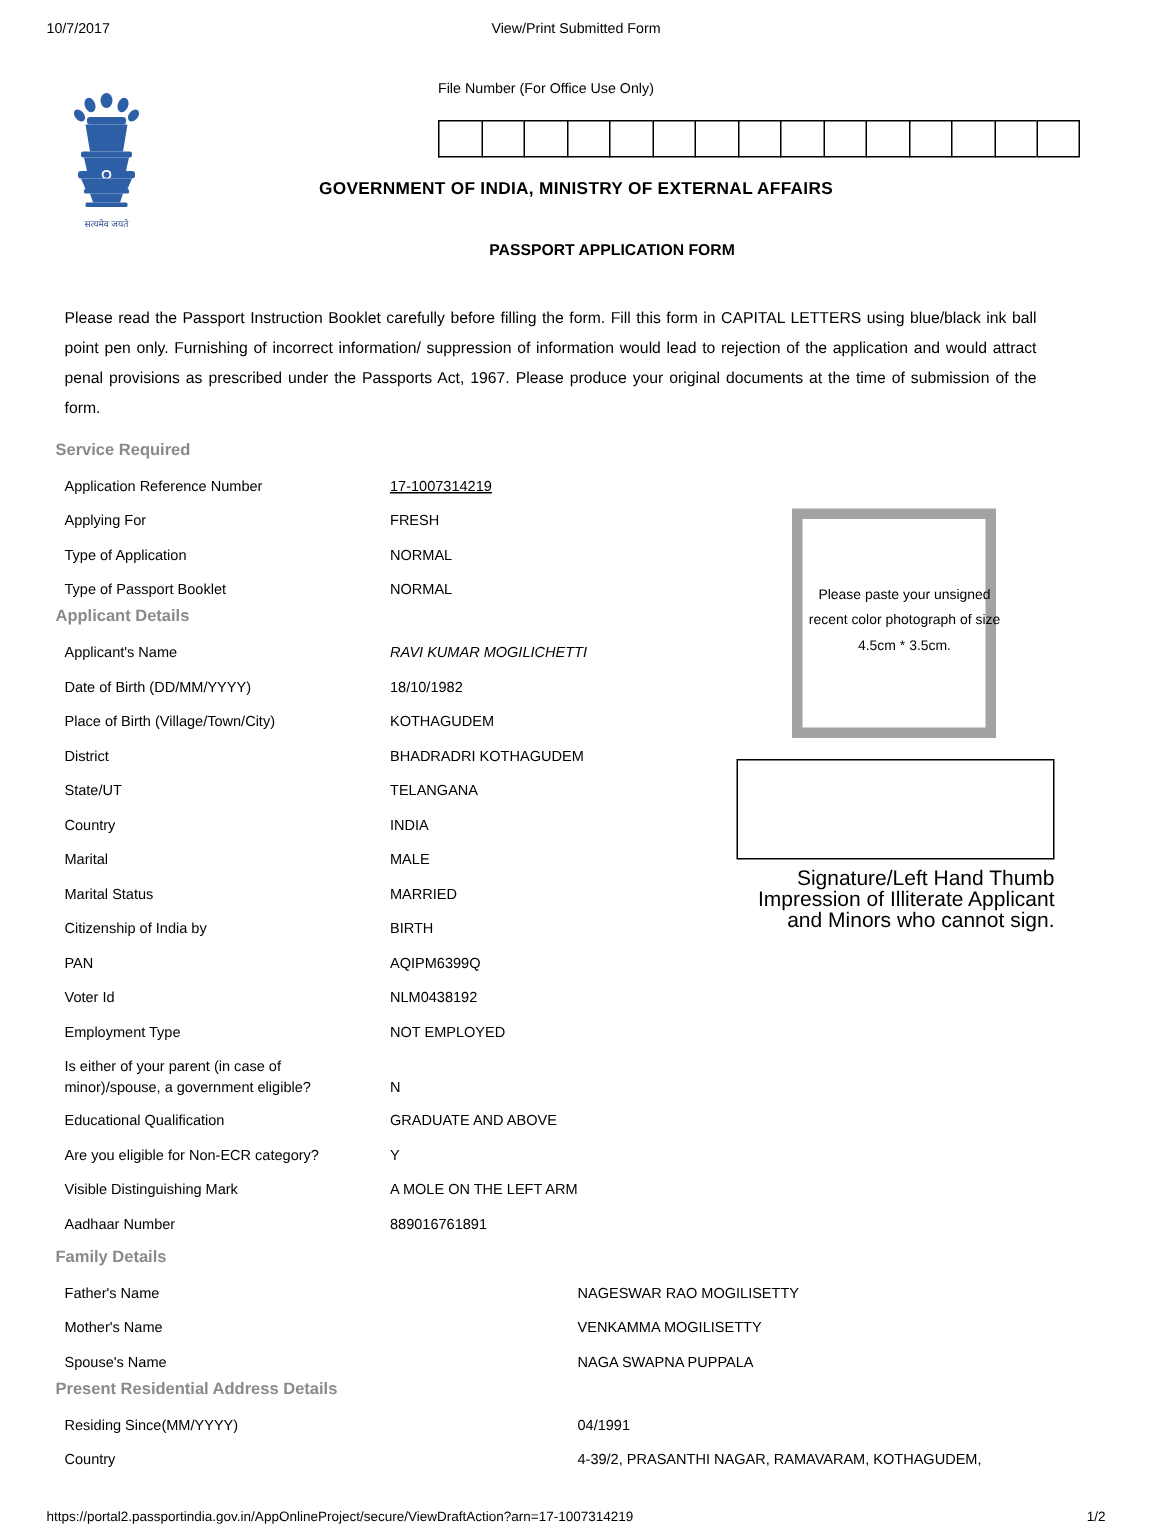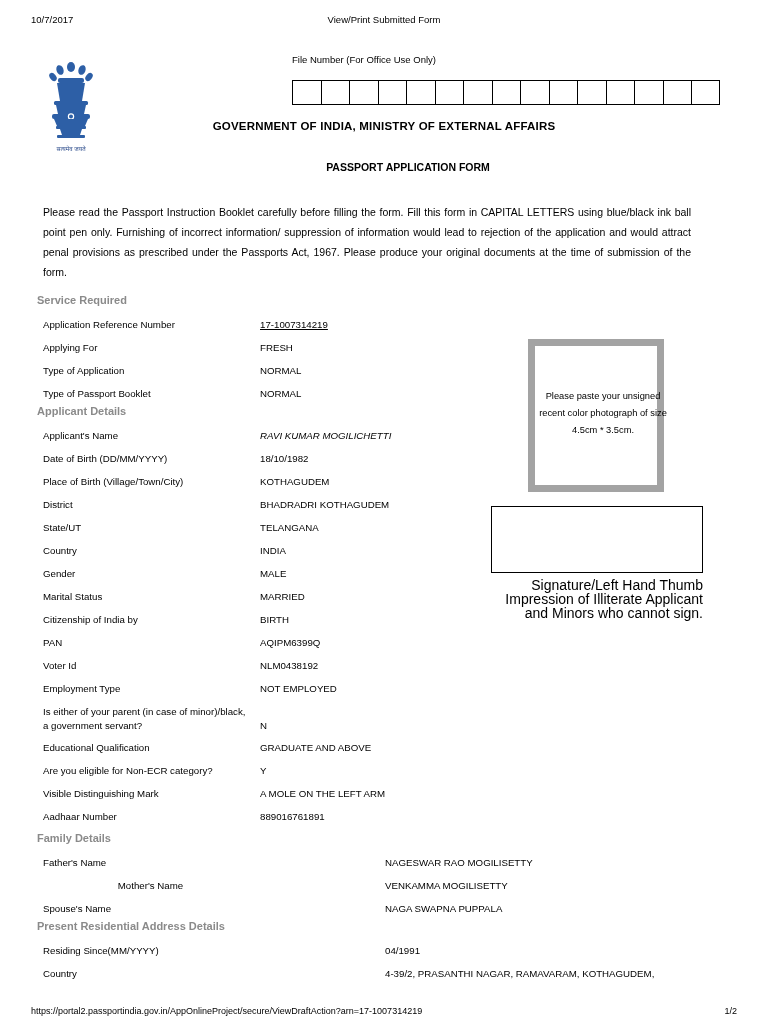--- a/index.html
+++ b/index.html
@@ -282,46 +282,46 @@
       <div class="field field-label" style="top: 452px;">Date of Birth (DD/MM/YYYY)</div>
       <div class="field field-value" style="top: 452px;">18/10/1982</div>
       <div class="field field-label" style="top: 475px;">Place of Birth (Village/Town/City)</div>
       <div class="field field-value" style="top: 475px;">KOTHAGUDEM</div>
       <div class="field field-label" style="top: 498px;">District</div>
       <div class="field field-value" style="top: 498px;">BHADRADRI KOTHAGUDEM</div>
       <div class="field field-label" style="top: 521px;">State/UT</div>
       <div class="field field-value" style="top: 521px;">TELANGANA</div>
       <div class="field field-label" style="top: 544px;">Country</div>
       <div class="field field-value" style="top: 544px;">INDIA</div>
-      <div class="field field-label" style="top: 567px;">Gender</div>
+      <div class="field field-label" style="top: 567px;">Marital</div>
       <div class="field field-value" style="top: 567px;">MALE</div>
       <div class="field field-label" style="top: 590px;">Marital Status</div>
       <div class="field field-value" style="top: 590px;">MARRIED</div>
       <div class="field field-label" style="top: 613px;">Citizenship of India by</div>
       <div class="field field-value" style="top: 613px;">BIRTH</div>
       <div class="field field-label" style="top: 636px;">PAN</div>
       <div class="field field-value" style="top: 636px;">AQIPM6399Q</div>
       <div class="field field-label" style="top: 659px;">Voter Id</div>
       <div class="field field-value" style="top: 659px;">NLM0438192</div>
       <div class="field field-label" style="top: 682px;">Employment Type</div>
       <div class="field field-value" style="top: 682px;">NOT EMPLOYED</div>
-      <div class="field field-label" style="top: 705px; width: 210px;">Is either of your parent (in case of minor)/black, a government servant?</div>
+      <div class="field field-label" style="top: 705px; width: 210px;">Is either of your parent (in case of minor)/spouse, a government eligible?</div>
       <div class="field field-value" style="top: 719px;">N</div>
       <div class="field field-label" style="top: 741px;">Educational Qualification</div>
       <div class="field field-value" style="top: 741px;">GRADUATE AND ABOVE</div>
       <div class="field field-label" style="top: 764px;">Are you eligible for Non-ECR category?</div>
       <div class="field field-value" style="top: 764px;">Y</div>
       <div class="field field-label" style="top: 787px;">Visible Distinguishing Mark</div>
       <div class="field field-value" style="top: 787px;">A MOLE ON THE LEFT ARM</div>
       <div class="field field-label" style="top: 810px;">Aadhaar Number</div>
       <div class="field field-value" style="top: 810px;">889016761891</div>
       <div class="section-head" style="left: 37px; top: 832px;">Family Details</div>
       <div class="field field-label" style="top: 856px;">Father's Name</div>
       <div class="field field-value wide" style="top: 856px;">NAGESWAR RAO MOGILISETTY</div>
-      <div class="field field-label" style="top: 879px; text-align: center;">Mother's Name</div>
+      <div class="field field-label" style="top: 879px;">Mother's Name</div>
       <div class="field field-value wide" style="top: 879px;">VENKAMMA MOGILISETTY</div>
       <div class="field field-label" style="top: 902px;">Spouse's Name</div>
       <div class="field field-value wide" style="top: 902px;">NAGA SWAPNA PUPPALA</div>
       <div class="section-head" style="left: 37px; top: 920px;">Present Residential Address Details</div>
       <div class="field field-label" style="top: 944px;">Residing Since(MM/YYYY)</div>
       <div class="field field-value wide" style="top: 944px;">04/1991</div>
       <div class="field field-label" style="top: 967px;">Country</div>
       <div class="field field-value wide" style="top: 967px;">4-39/2, PRASANTHI NAGAR, RAMAVARAM, KOTHAGUDEM,</div>
     </div>
 

